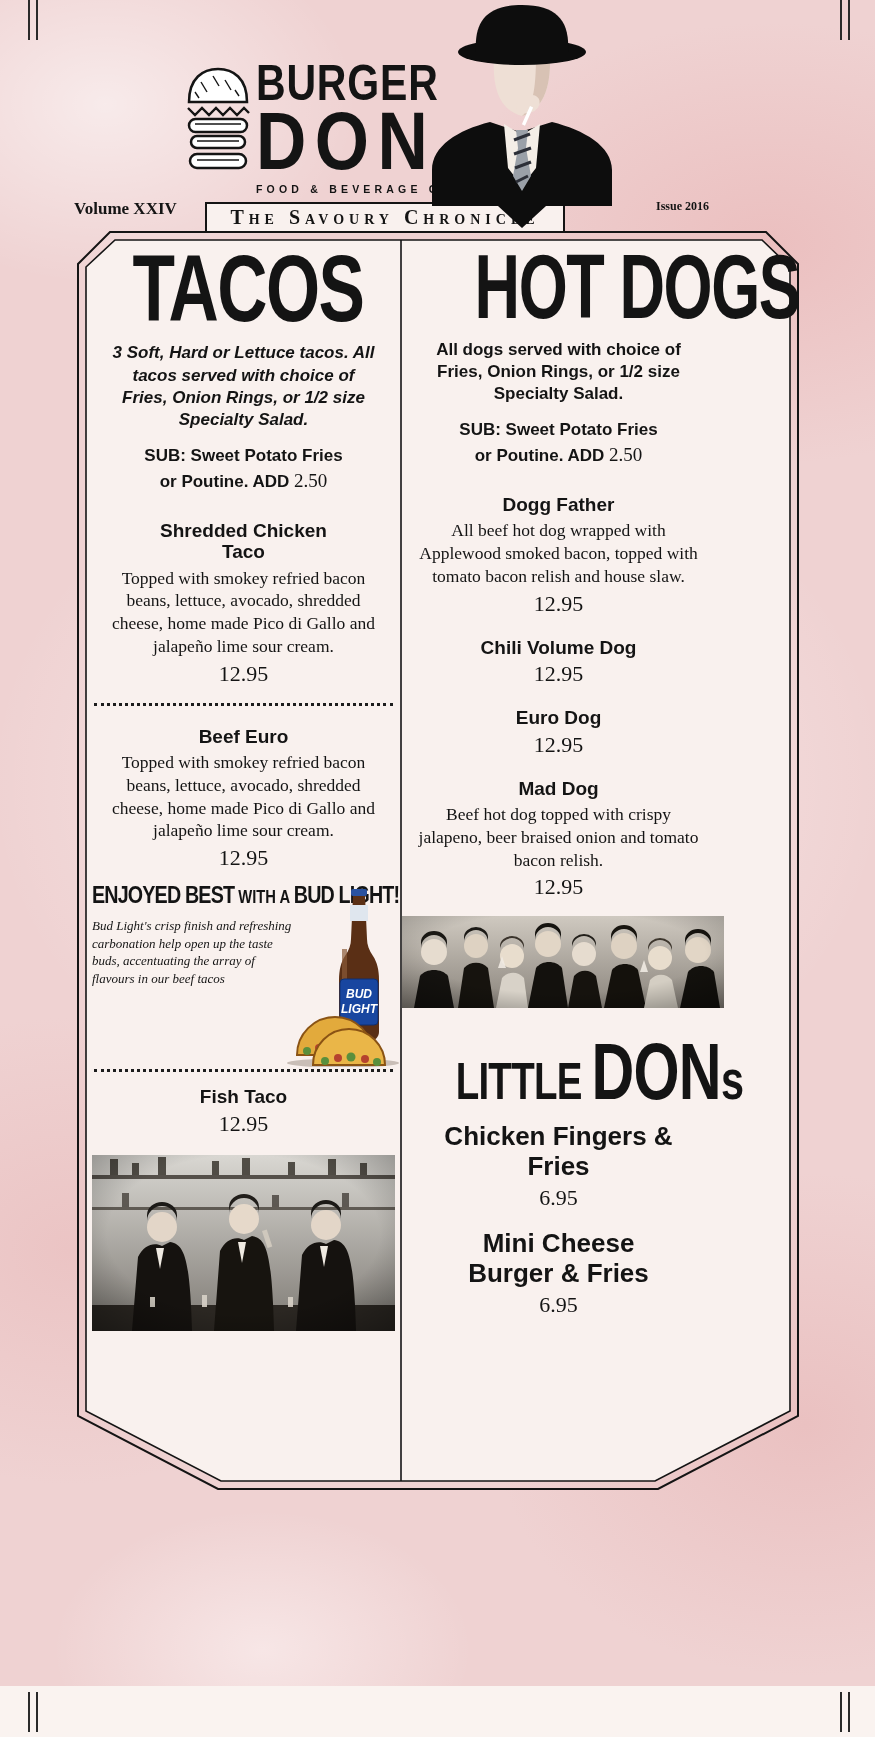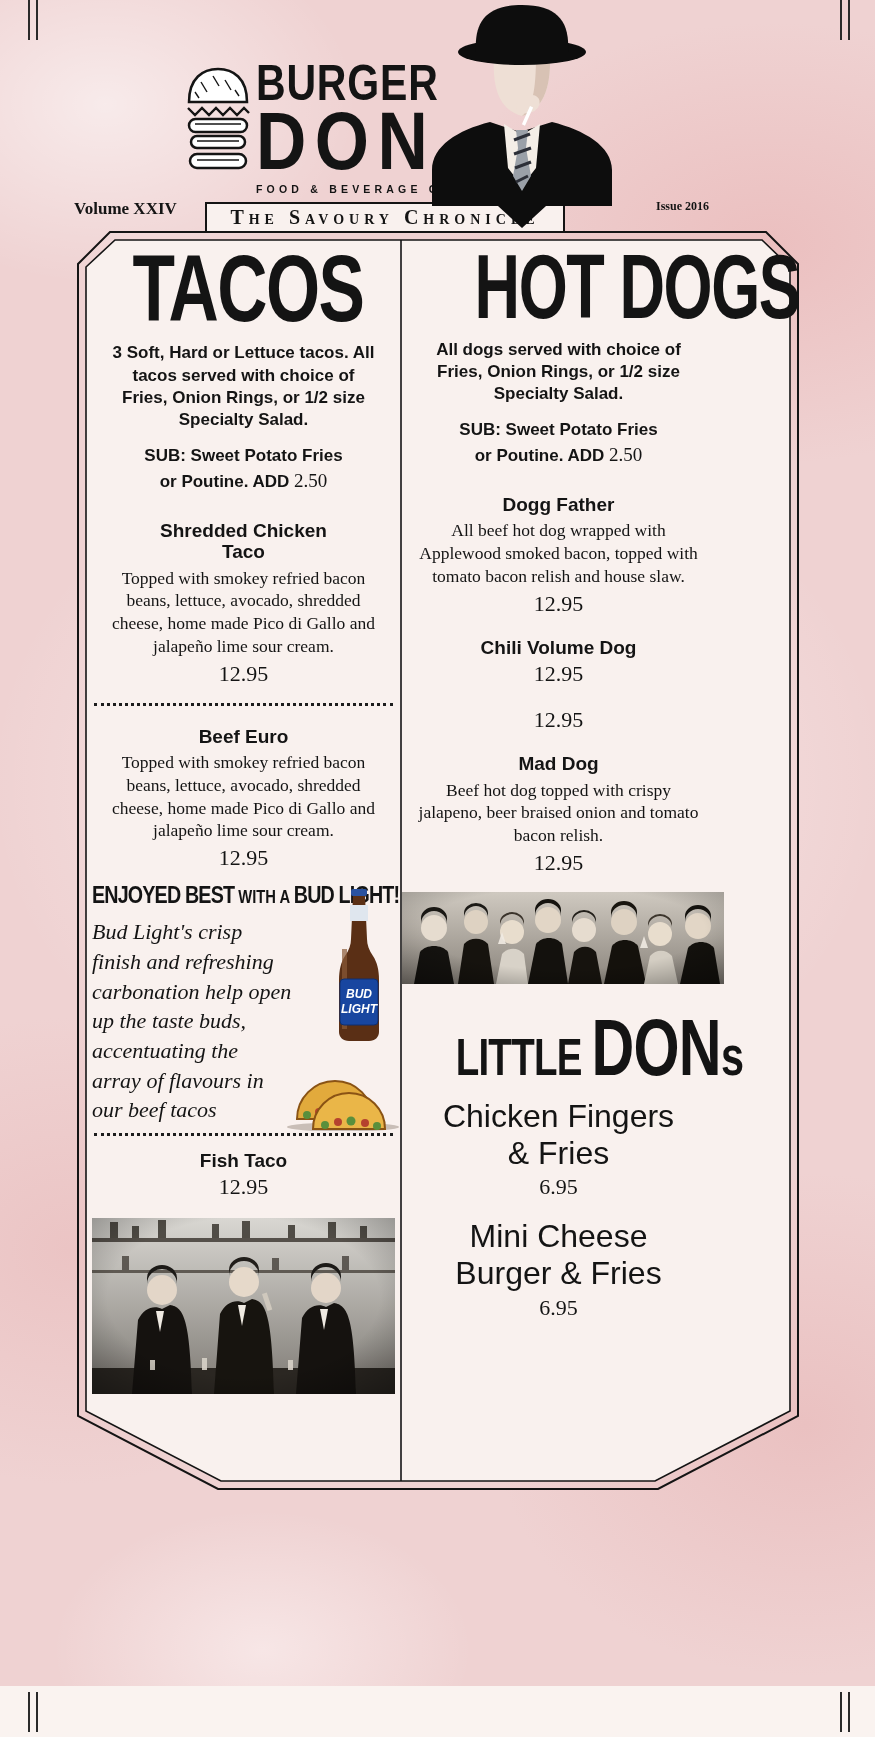--- a/index.html
+++ b/index.html
@@ -34,49 +34,49 @@
   .frame-svg{position:absolute;left:0;top:0;z-index:1;}
 
   
   .col{position:absolute;top:246px;text-align:center;z-index:4;}
   .col-left{left:92px;width:303px;}
   .col-right{left:405px;width:385px;padding-right:78px;}
   .display-title{font-weight:bold;line-height:.92;display:inline-block;transform:scaleX(.74);transform-origin:50% 50%;letter-spacing:-2px;white-space:nowrap;}
   .t-tacos{font-size:94px;}
   .t-hotdogs{font-size:90px;transform:scaleX(.70);}
   .intro{font-weight:bold;font-size:17px;line-height:1.3;margin:10px auto 0;}
-  .intro.l{max-width:262px;}
+  .intro.l{max-width:262px;font-style:italic;}
   .intro.r{max-width:274px;}
   .sub{font-weight:bold;font-size:17px;line-height:1.35;margin-top:14px;}
   .serif-price{font-family:"Liberation Serif",serif;font-weight:normal;font-size:19px;}
   .item{margin-top:20px;}
   .item-name{font-size:19px;font-weight:bold;line-height:1.13;}
   .item-desc{font-family:"Liberation Serif",serif;font-size:17.5px;line-height:1.3;margin:4px auto 0;max-width:284px;}
   .item-price{font-family:"Liberation Serif",serif;font-size:22px;margin-top:3px;}
   .dotted{border-top:3.5px dotted #1d1d1d;margin:16px 2px 0;}
 
   
   .promo{position:relative;margin-top:10px;min-height:180px;text-align:left;}
   .promo-headline{white-space:nowrap;display:inline-block;transform:scaleX(.82);transform-origin:0 50%;font-weight:bold;}
   .hl-big{font-size:24px;letter-spacing:-1px;}
   .hl-small{font-size:18px;}
-  .promo-body{font-family:"Liberation Serif",serif;font-style:italic;font-size:22px;line-height:1.35;width:200px;margin-top:8px;}
+  .promo-body{font-family:"Liberation Serif",serif;font-style:italic;font-size:13px;line-height:1.35;width:200px;margin-top:8px;}
   .bottle{position:absolute;right:6px;top:8px;}
   .tacos-img{position:absolute;right:-8px;bottom:-10px;}
 
   .photo{display:block;margin-top:18px;}
   .party-photo{margin:16px 0 0 -3px;}
 
   
   .ld-title{margin-top:24px;white-space:nowrap;display:inline-block;transform:scaleX(.74);transform-origin:50% 50%;font-weight:bold;line-height:.9;}
   .ld-p1{font-size:52px;letter-spacing:-1px;}
   .ld-p2{font-size:80px;letter-spacing:-1px;}
   .ld-p3{font-size:56px;}
   .ld-item{margin-top:14px;}
-  .ld-name{font-size:32px;font-weight:normal;line-height:1.15;max-width:238px;margin:0 auto;}
+  .ld-name{font-size:26px;font-weight:bold;line-height:1.15;max-width:238px;margin:0 auto;}
 </style>
 </head>
 <body>
 
 <div class="page">
 
   <div class="regbar" style="left:28px;top:0;"></div>
   <div class="regbar" style="left:36px;top:0;"></div>
   <div class="regbar" style="left:840px;top:0;"></div>
   <div class="regbar" style="left:848px;top:0;"></div>
@@ -285,20 +285,21 @@
       <div class="item-desc">All beef hot dog wrapped with Applewood smoked bacon, topped with tomato bacon relish and house slaw.</div>
       <div class="item-price">12.95</div>
     </div>
 
     <div class="item">
       <div class="item-name">Chili Volume Dog</div>
       <div class="item-price">12.95</div>
     </div>
 
     <div class="item">
+      <div class="item-name">Euro Dog</div>
       <div class="item-price">12.95</div>
     </div>
 
     <div class="item">
       <div class="item-name">Mad Dog</div>
       <div class="item-desc">Beef hot dog topped with crispy jalapeno, beer braised onion and tomato bacon relish.</div>
       <div class="item-price">12.95</div>
     </div>
 
     <div class="photo party-photo">

